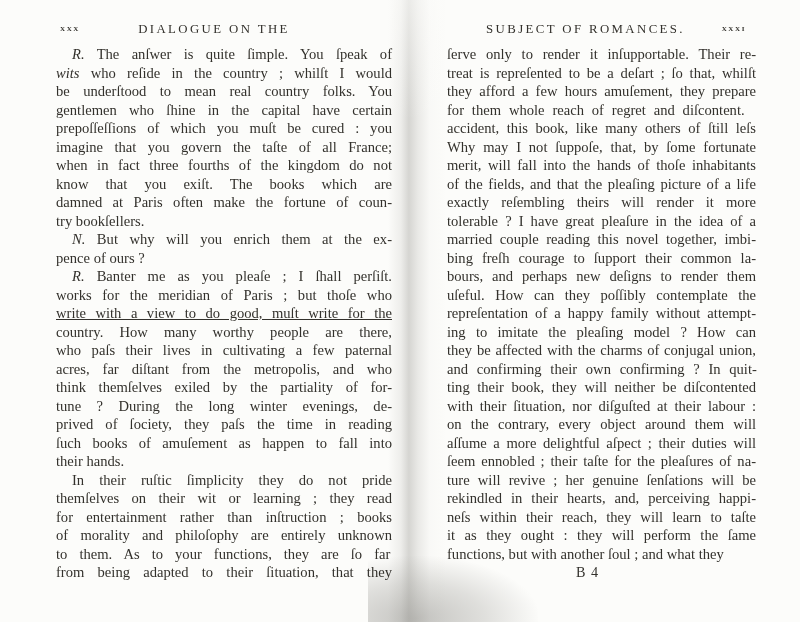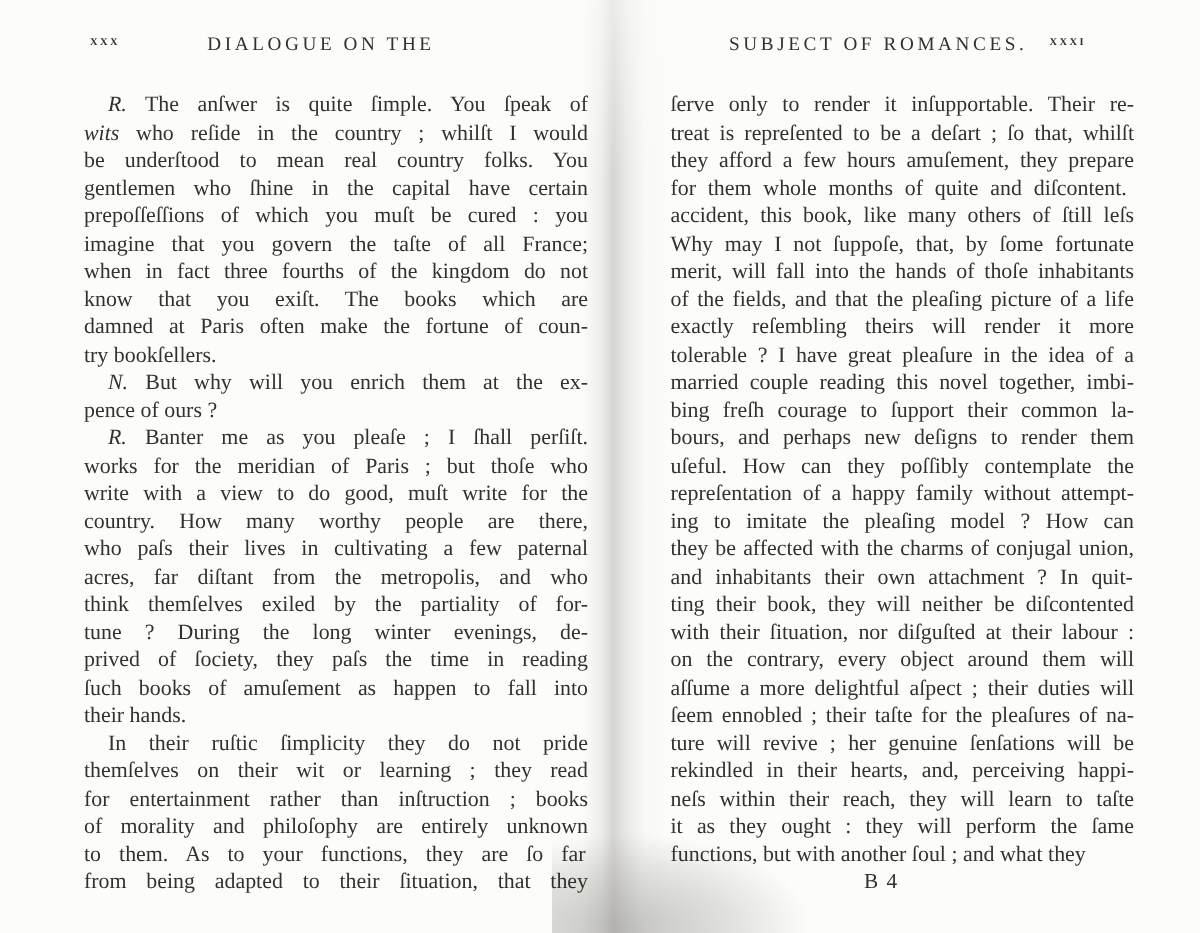--- a/index.html
+++ b/index.html
@@ -43,22 +43,22 @@
     display:block;text-align:center;letter-spacing:2.4px;
     font-weight:normal;
   }
   .page-left .running-title{transform:translateX(-10px);}
   .page-right .running-title{transform:translateX(-16px);}
   .pnum{
     position:absolute;top:0;font-variant:small-caps;
     letter-spacing:1.6px;font-weight:600;font-size:10px;
   }
   .pnum-left{left:4px;}
-  .pnum-right{right:32px;}
-  .body{margin-top:22px;}
+  .pnum-right{right:10px;}
+  .body{margin-top:6px;}
   .line{
     height:18.5px;line-height:18.5px;font-size:14.6px;
     white-space:nowrap;overflow:visible;
   }
   .line .indent{display:inline-block;width:16px;}
   .line i{font-style:italic;}
   .sig{
     height:18.5px;line-height:18.5px;font-size:14.2px;
     text-align:center;letter-spacing:1px;
     transform:translateX(-14px);
@@ -86,21 +86,21 @@
         <div class="line mid"><span class="m" style="word-spacing: 7.24414px;">prepoſſeſſions of which you muſt be cured : you</span></div>
         <div class="line mid"><span class="m" style="word-spacing: 7.75586px;">imagine that you govern the taſte of all France;</span></div>
         <div class="line mid"><span class="m" style="word-spacing: 5.8559px;">when in fact three fourths of the kingdom do not</span></div>
         <div class="line mid"><span class="m" style="word-spacing: 13.4129px;">know that you exiſt. The books which are</span></div>
         <div class="line mid"><span class="m" style="word-spacing: 6.74219px;">damned at Paris often make the fortune of coun-</span></div>
         <div class="line end"><span class="m">try bookſellers.</span></div>
         <div class="line start"><span class="m" style="word-spacing: 7.8125px; text-align: center;"><span class="indent"></span><i>N.</i> But why will you enrich them at the ex-</span></div>
         <div class="line end"><span class="m">pence of ours ?</span></div>
         <div class="line start"><span class="m" style="word-spacing: 8.40104px;"><span class="indent"></span><i>R.</i> Banter me as you pleaſe ; I ſhall perſiſt.</span></div>
         <div class="line mid"><span class="m" style="word-spacing: 6.93403px;">works for the meridian of Paris ; but thoſe who</span></div>
-        <div class="line mid"><span class="m" style="word-spacing: 5.83594px;">write with a view to do good, muſt write for the</span></div>
+        <div class="line mid"><span class="m" style="word-spacing: 5.83594px; text-decoration: underline;">write with a view to do good, muſt write for the</span></div>
         <div class="line mid"><span class="m" style="word-spacing: 12.526px;">country. How many worthy people are there,</span></div>
         <div class="line mid"><span class="m" style="word-spacing: 6.8418px;">who paſs their lives in cultivating a few paternal</span></div>
         <div class="line mid"><span class="m" style="word-spacing: 9.26786px;">acres, far diſtant from the metropolis, and who</span></div>
         <div class="line mid"><span class="m" style="word-spacing: 8.96205px;">think themſelves exiled by the partiality of for-</span></div>
         <div class="line mid"><span class="m" style="word-spacing: 11.7567px;">tune ? During the long winter evenings, de-</span></div>
         <div class="line mid"><span class="m" style="word-spacing: 8.42969px;">prived of ſociety, they paſs the time in reading</span></div>
         <div class="line mid"><span class="m" style="word-spacing: 7.75195px;">ſuch books of amuſement as happen to fall into</span></div>
         <div class="line end"><span class="m">their hands.</span></div>
         <div class="line start"><span class="m" style="word-spacing: 11.3795px;"><span class="indent"></span>In their ruſtic ſimplicity they do not pride</span></div>
         <div class="line mid"><span class="m" style="word-spacing: 8.66602px;">themſelves on their wit or learning ; they read</span></div>
@@ -113,35 +113,35 @@
 
   <div class="page page-right">
     <div class="header">
       <span class="running-title">SUBJECT OF ROMANCES.</span>
       <span class="pnum pnum-right">xxxi</span>
     </div>
     <div class="body">
         <div class="line mid"><span class="m" style="word-spacing: 6.08705px;">ſerve only to render it inſupportable. Their re-</span></div>
         <div class="line mid"><span class="m" style="word-spacing: 3.14062px;">treat is repreſented to be a deſart ; ſo that, whilſt</span></div>
         <div class="line mid"><span class="m" style="word-spacing: 3.54241px;">they afford a few hours amuſement, they prepare</span></div>
-        <div class="line mid"><span class="m" style="word-spacing: 4.1942px;">for them whole months of quite and diſcontent.</span></div>
+        <div class="line mid"><span class="m" style="word-spacing: 4.1942px;">for them whole reach of regret and diſcontent.</span></div>
         <div class="line mid"><span class="m" style="word-spacing: 3.86914px;">accident, this book, like many others of ſtill leſs</span></div>
         <div class="line mid"><span class="m" style="word-spacing: 4.17578px;">Why may I not ſuppoſe, that, by ſome fortunate</span></div>
         <div class="line mid"><span class="m" style="word-spacing: 2.90625px;">merit, will fall into the hands of thoſe inhabitants</span></div>
         <div class="line mid"><span class="m" style="word-spacing: 2.00625px;">of the fields, and that the pleaſing picture of a life</span></div>
         <div class="line mid"><span class="m" style="word-spacing: 8.54167px;">exactly reſembling theirs will render it more</span></div>
         <div class="line mid"><span class="m" style="word-spacing: 3.42969px;">tolerable ? I have great pleaſure in the idea of a</span></div>
         <div class="line mid"><span class="m" style="word-spacing: 3.84375px;">married couple reading this novel together, imbi-</span></div>
         <div class="line mid"><span class="m" style="word-spacing: 5.29464px;">bing freſh courage to ſupport their common la-</span></div>
         <div class="line mid"><span class="m" style="word-spacing: 5.23661px;">bours, and perhaps new deſigns to render them</span></div>
         <div class="line mid"><span class="m" style="word-spacing: 6.85156px;">uſeful. How can they poſſibly contemplate the</span></div>
         <div class="line mid"><span class="m" style="word-spacing: 3.40885px; text-align: right;">repreſentation of a happy family without attempt-</span></div>
         <div class="line mid"><span class="m" style="word-spacing: 6.60742px;">ing to imitate the pleaſing model ? How can</span></div>
         <div class="line mid"><span class="m" style="word-spacing: 1.12109px;">they be affected with the charms of conjugal union,</span></div>
-        <div class="line mid"><span class="m" style="word-spacing: 5.0625px;">and inhabitants their own attachment ? In quit-</span></div>
+        <div class="line mid"><span class="m" style="word-spacing: 5.0625px;">and confirming their own confirming ? In quit-</span></div>
         <div class="line mid"><span class="m" style="word-spacing: 3.84598px;">ting their book, they will neither be diſcontented</span></div>
         <div class="line mid"><span class="m" style="word-spacing: 3.10938px;">with their ſituation, nor diſguſted at their labour :</span></div>
         <div class="line mid"><span class="m" style="word-spacing: 5.60491px;">on the contrary, every object around them will</span></div>
         <div class="line mid"><span class="m" style="word-spacing: 2.96094px;">aſſume a more delightful aſpect ; their duties will</span></div>
         <div class="line mid"><span class="m" style="word-spacing: 2.2309px;">ſeem ennobled ; their taſte for the pleaſures of na-</span></div>
         <div class="line mid"><span class="m" style="word-spacing: 4.48047px;">ture will revive ; her genuine ſenſations will be</span></div>
         <div class="line mid"><span class="m" style="word-spacing: 5.30208px;">rekindled in their hearts, and, perceiving happi-</span></div>
         <div class="line mid"><span class="m" style="word-spacing: 5.44336px;">neſs within their reach, they will learn to taſte</span></div>
         <div class="line mid"><span class="m" style="word-spacing: 5.82812px;">it as they ought : they will perform the ſame</span></div>
         <div class="line end"><span class="m">functions, but with another ſoul ; and what they</span></div>

